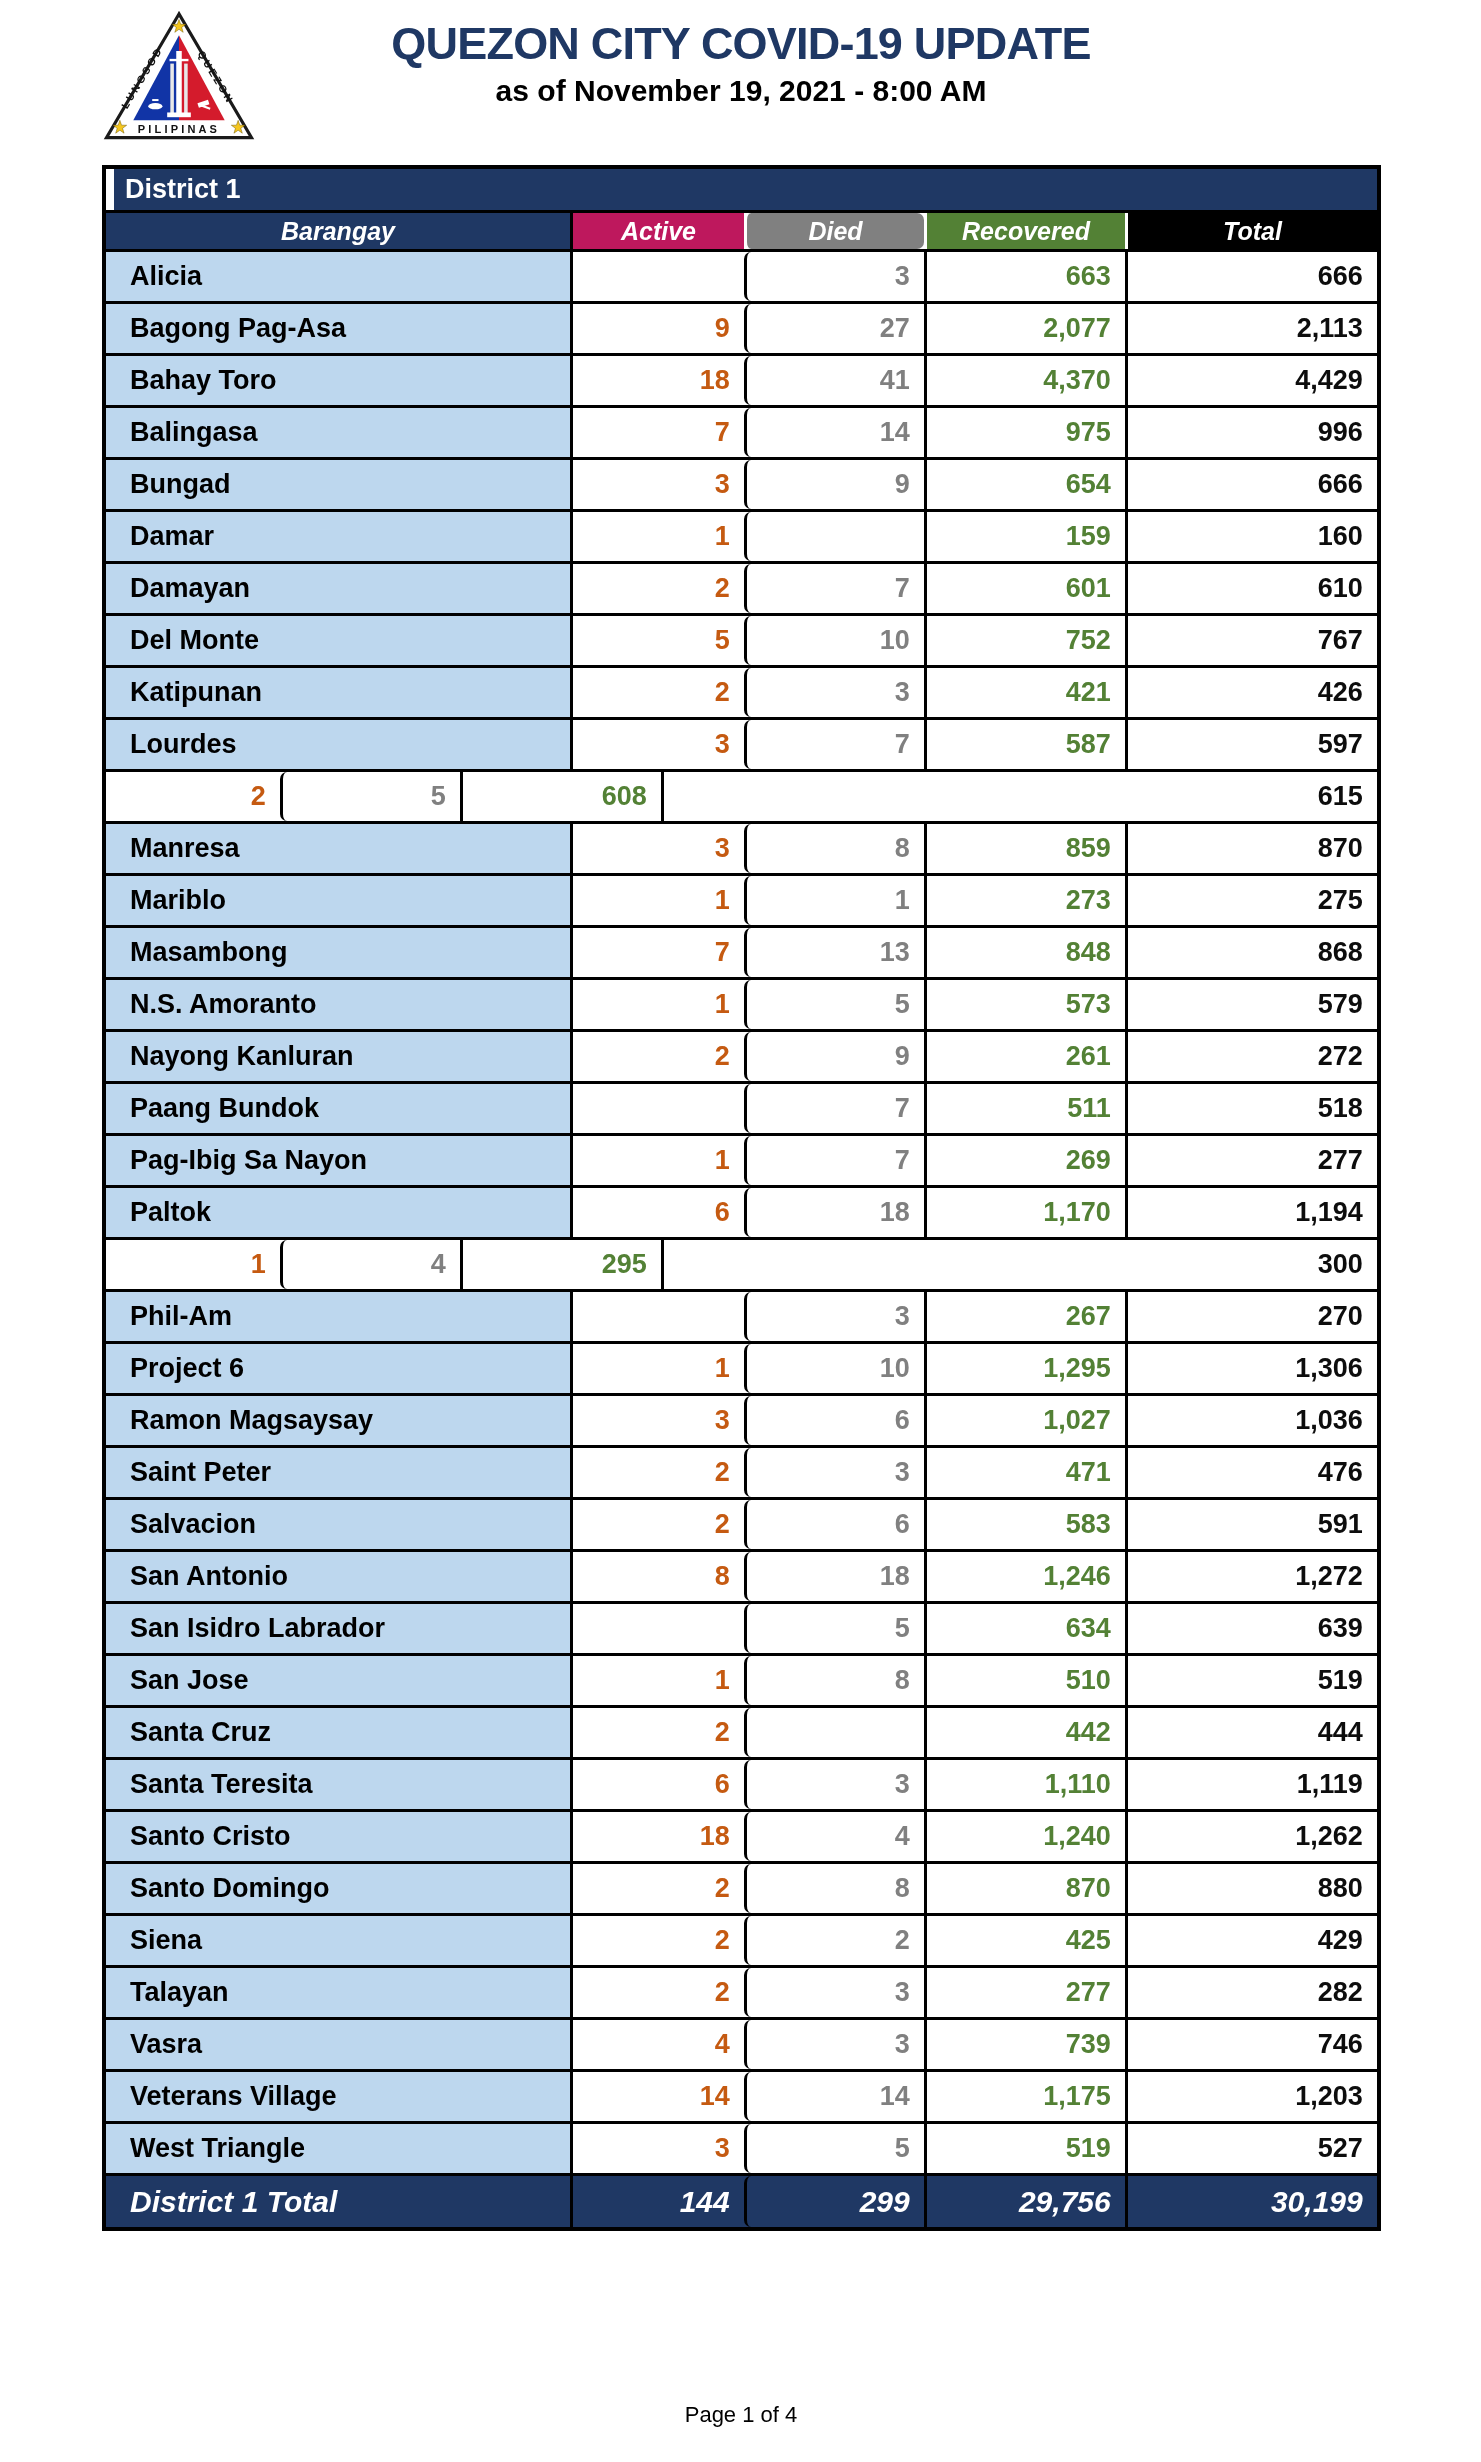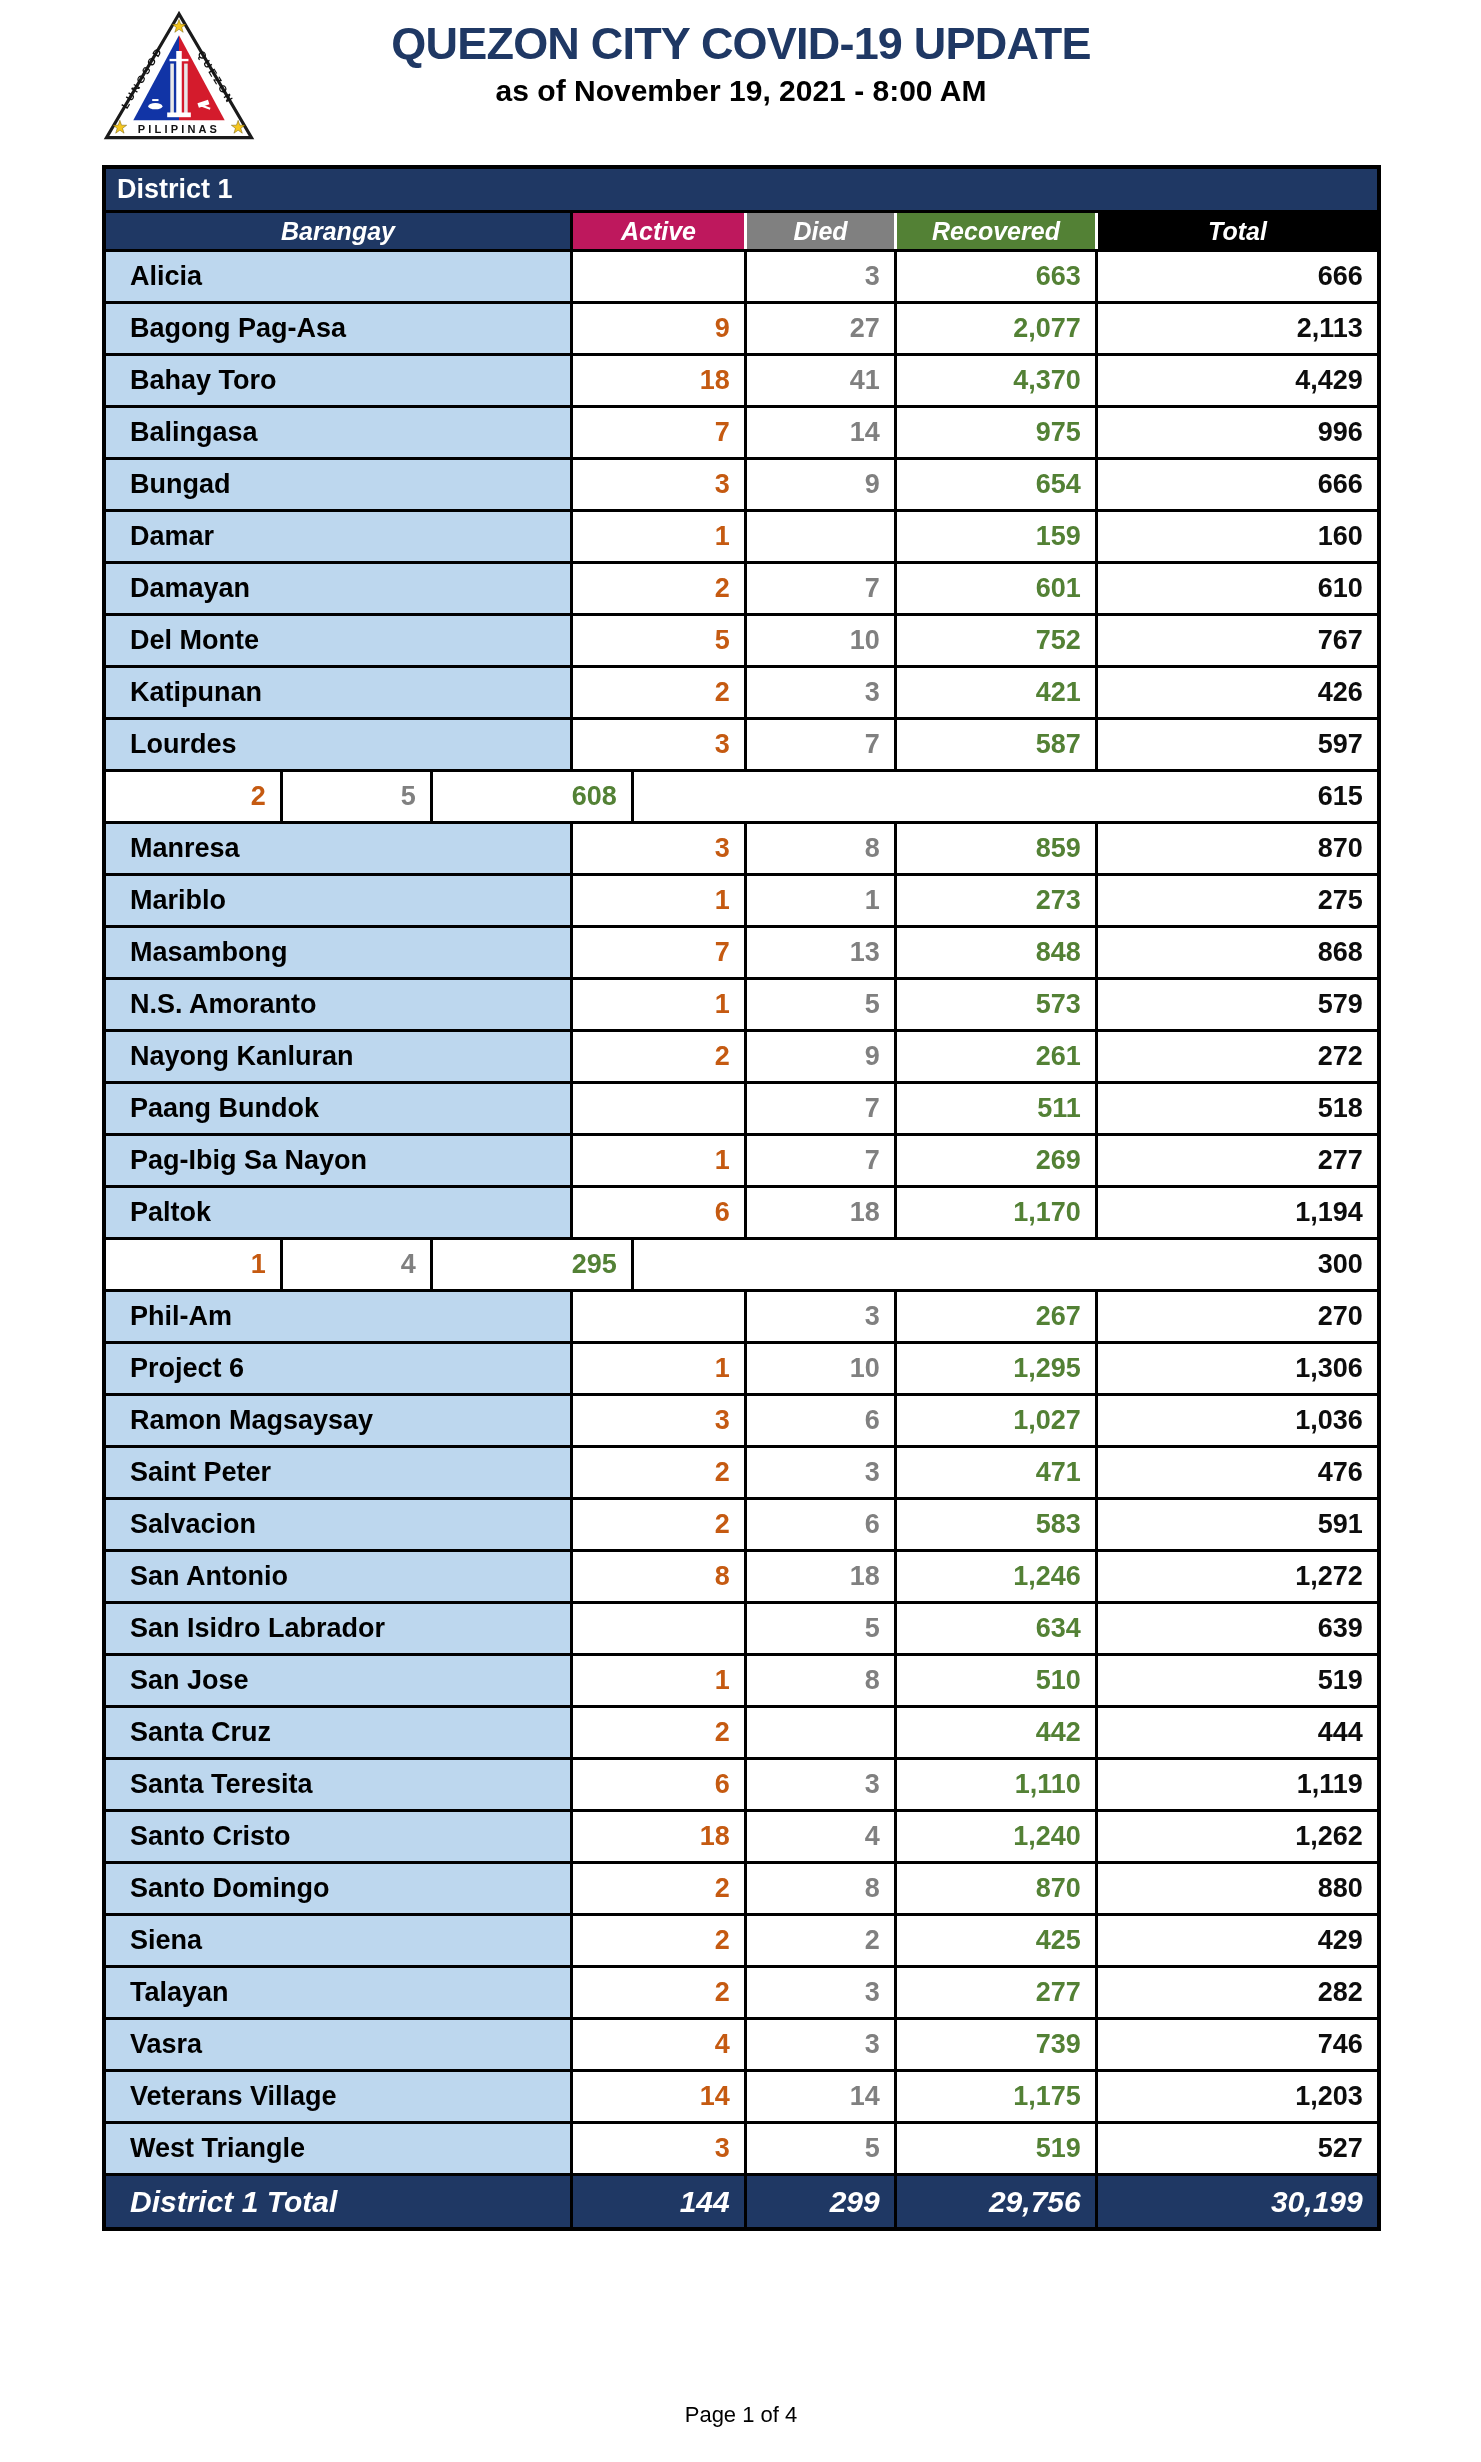--- a/index.html
+++ b/index.html
@@ -16,31 +16,32 @@
   }
   .subtitle{margin-top:4.8px;font-size:30px;font-weight:bold;color:#000000;}
   
   .tbl{
     position:absolute;left:102px;top:165px;width:1279px;
     border:4.8px solid #000;box-sizing:border-box;background:#fff;
   }
   .district-band{
     height:41px;background:#1F3864;display:flex;align-items:center;
     padding-left:11px;
+    margin-left:8px;
   }
   .district-band span{color:#fff;font-size:27px;font-weight:bold;}
   .row{display:flex;border-top:3.2px solid #000;}
   .cell{
     display:flex;align-items:center;box-sizing:border-box;
     border-left:3.2px solid #000;overflow:hidden;
   }
   .cell:first-child{border-left:none;}
   .c-name{width:464px;}
   .c-active{width:174px;}
-  .c-died{width:150px;}
+  .c-died{width:180px;border-radius:7px;}
   .c-recovered{width:201px;}
   .c-total{flex:1;}
   
   .header-row{height:36px;}
   .header-row .cell{justify-content:center;font-size:25px;font-weight:bold;font-style:italic;color:#fff;}
   .header-row .cell{border-left:3.2px solid #fff;}
   .header-row .c-name{border-left:none;background:#1F3864;}
   .header-row .c-active{border-left-color:#000;background:#be185d;}
   .header-row .c-died{background:#808080;}
   .header-row .c-recovered{background:#538135;}

